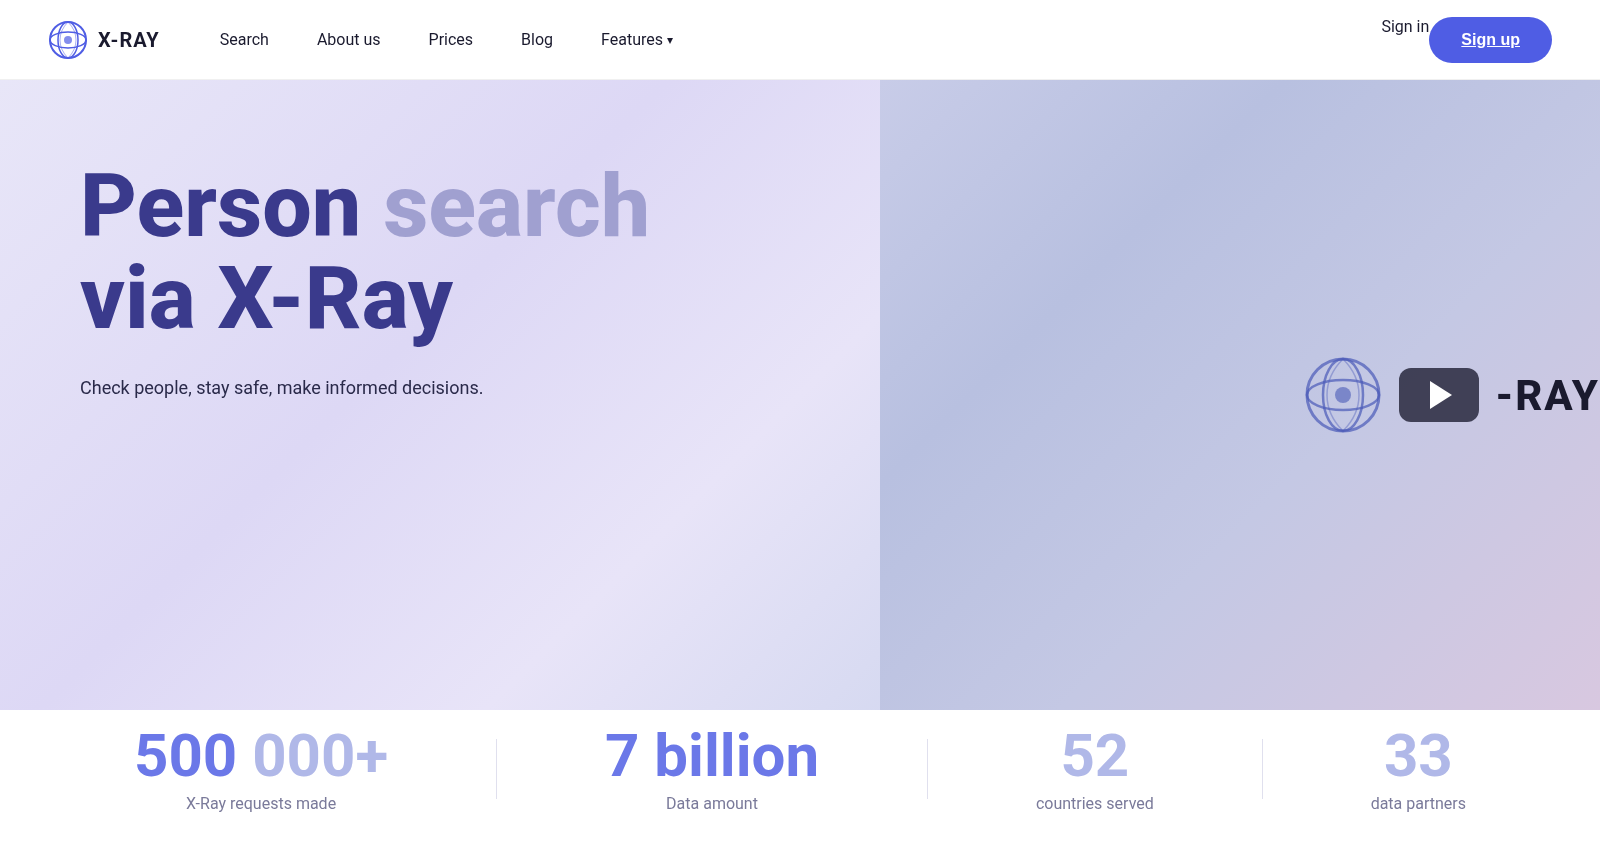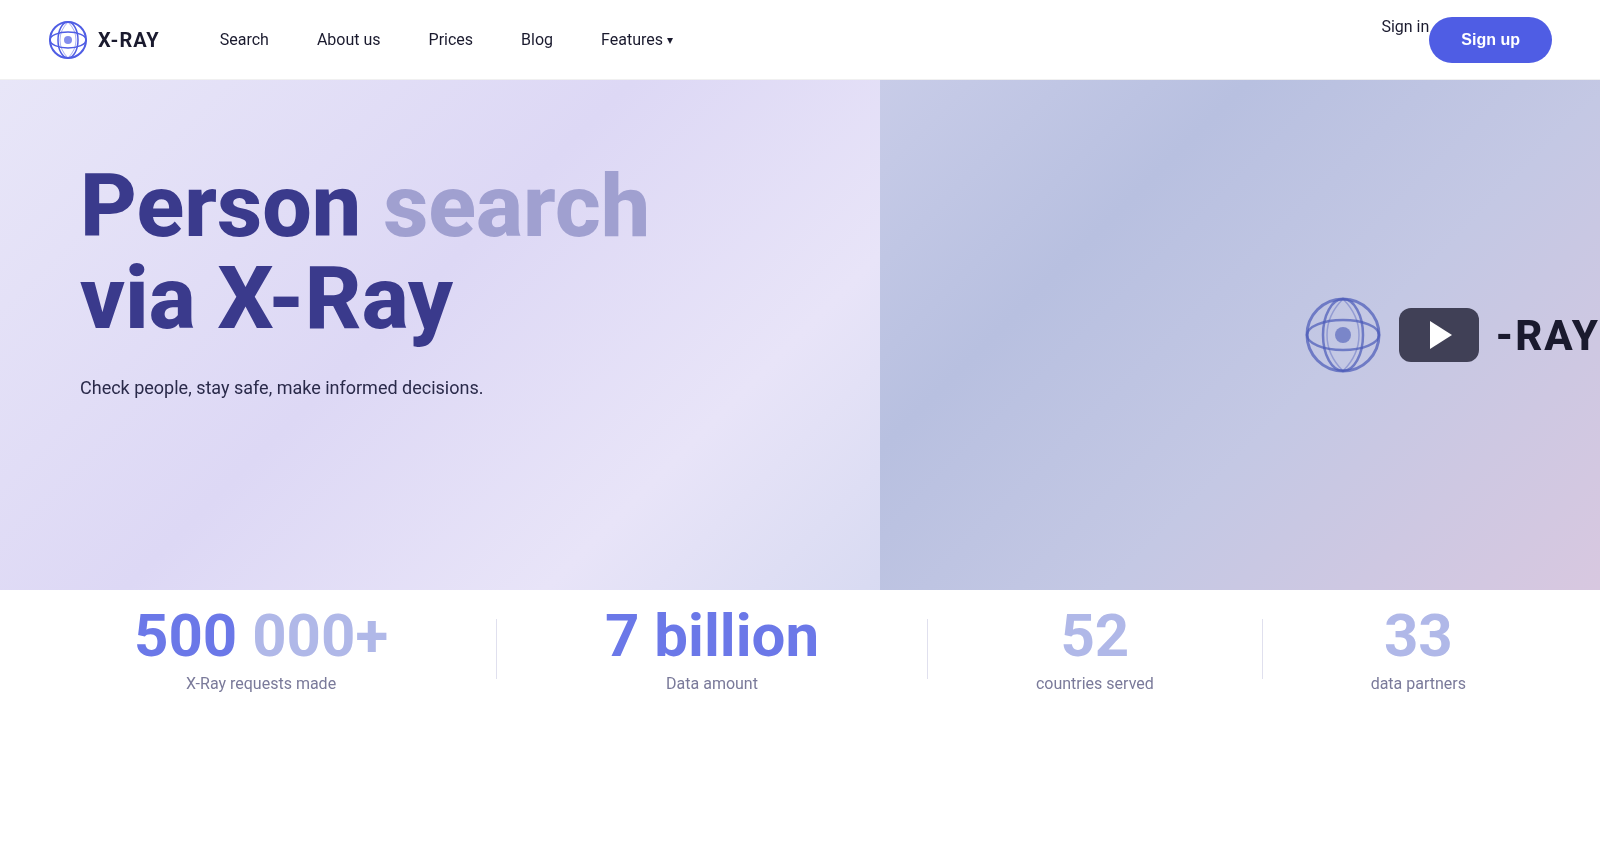--- a/index.html
+++ b/index.html
@@ -72,27 +72,28 @@
     }
     .sign-up-btn {
       background: #4f5de4;
       color: #fff;
       border: none;
       border-radius: 50px;
       padding: 14px 32px;
       font-size: 16px;
       font-weight: 600;
       cursor: pointer;
+      text-decoration: underline;
     }
 
     
     .hero {
       display: flex;
       width: 100%;
-      height: 510px;
+      height: 630px;
       position: relative;
       background: linear-gradient(135deg, #e8e6f8 0%, #ddd8f5 30%, #e8e4f8 50%, #d4d8f0 70%, #c8d0e8 100%);
     }
 
     .hero-left {
       flex: 0 0 55%;
       padding: 80px 0 60px 80px;
       display: flex;
       flex-direction: column;
       justify-content: flex-start;

